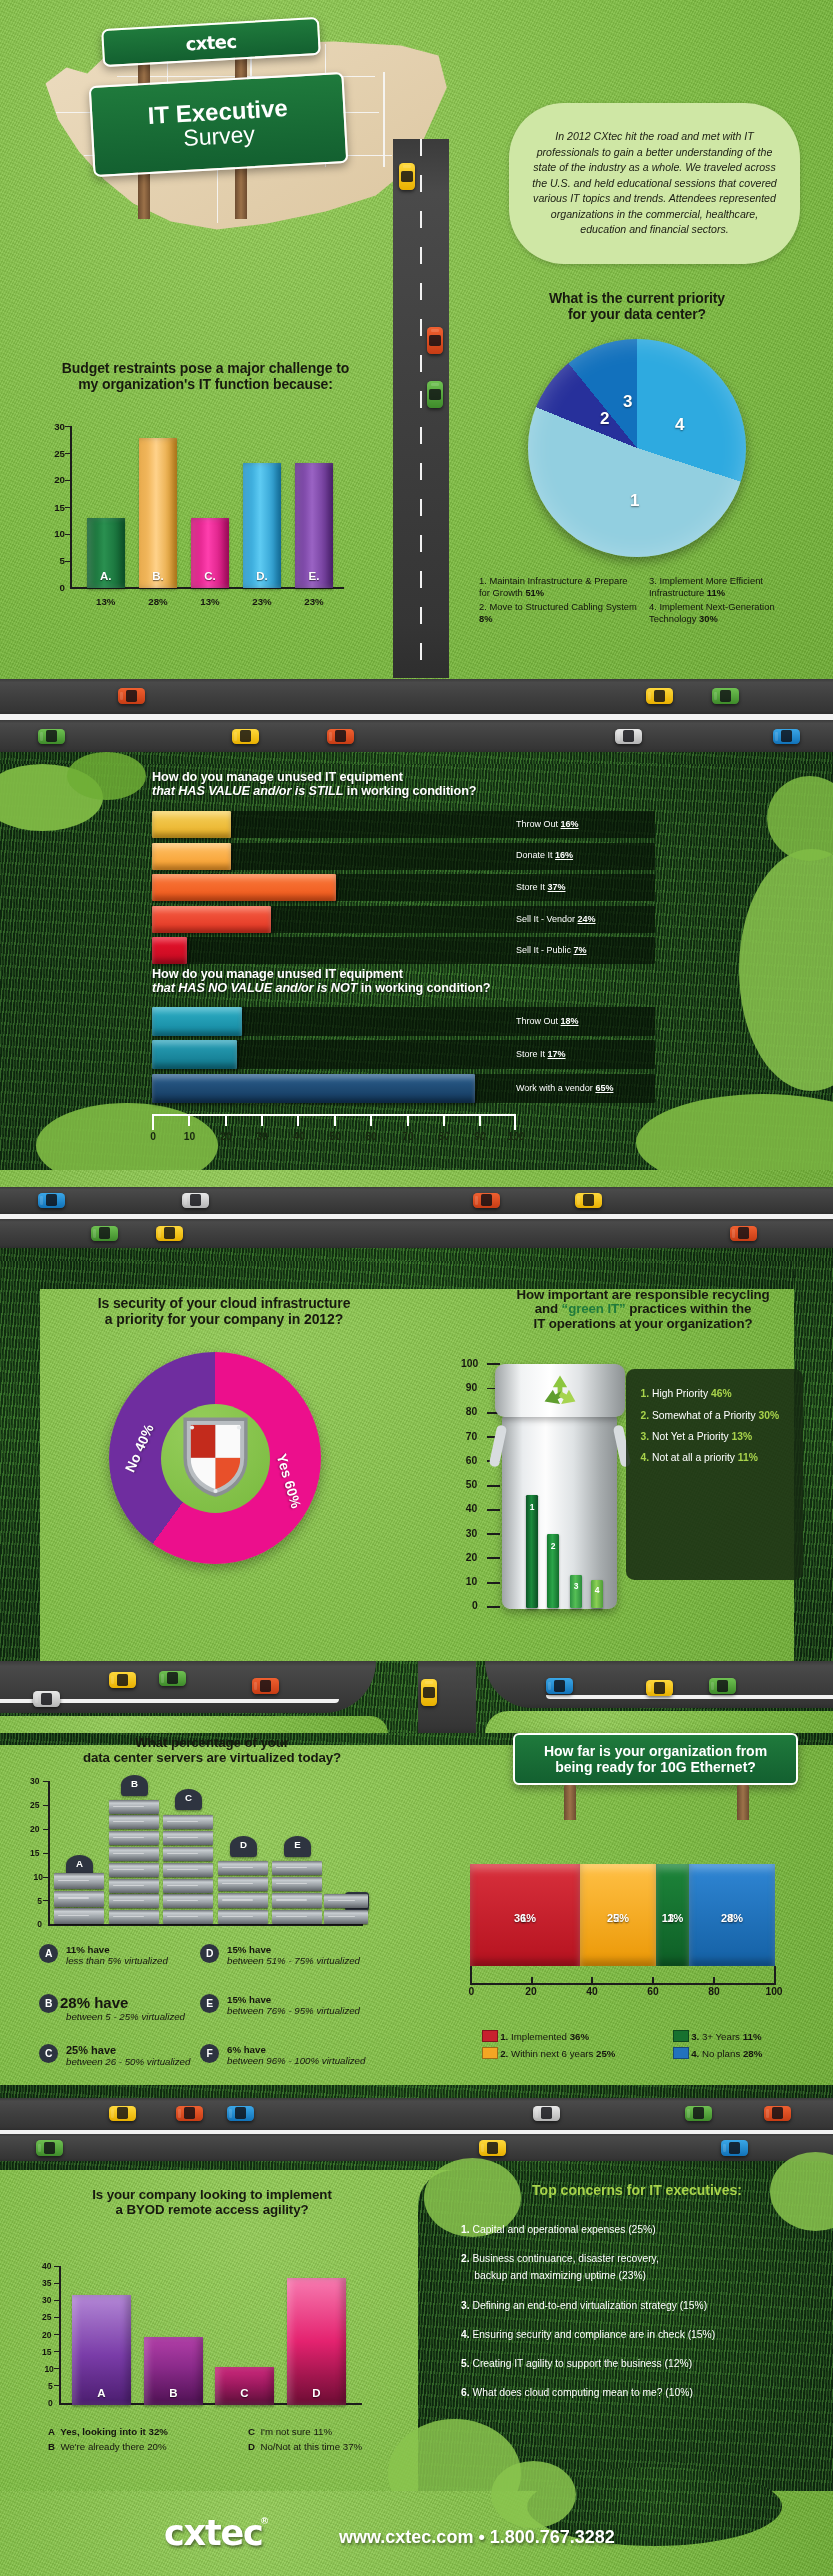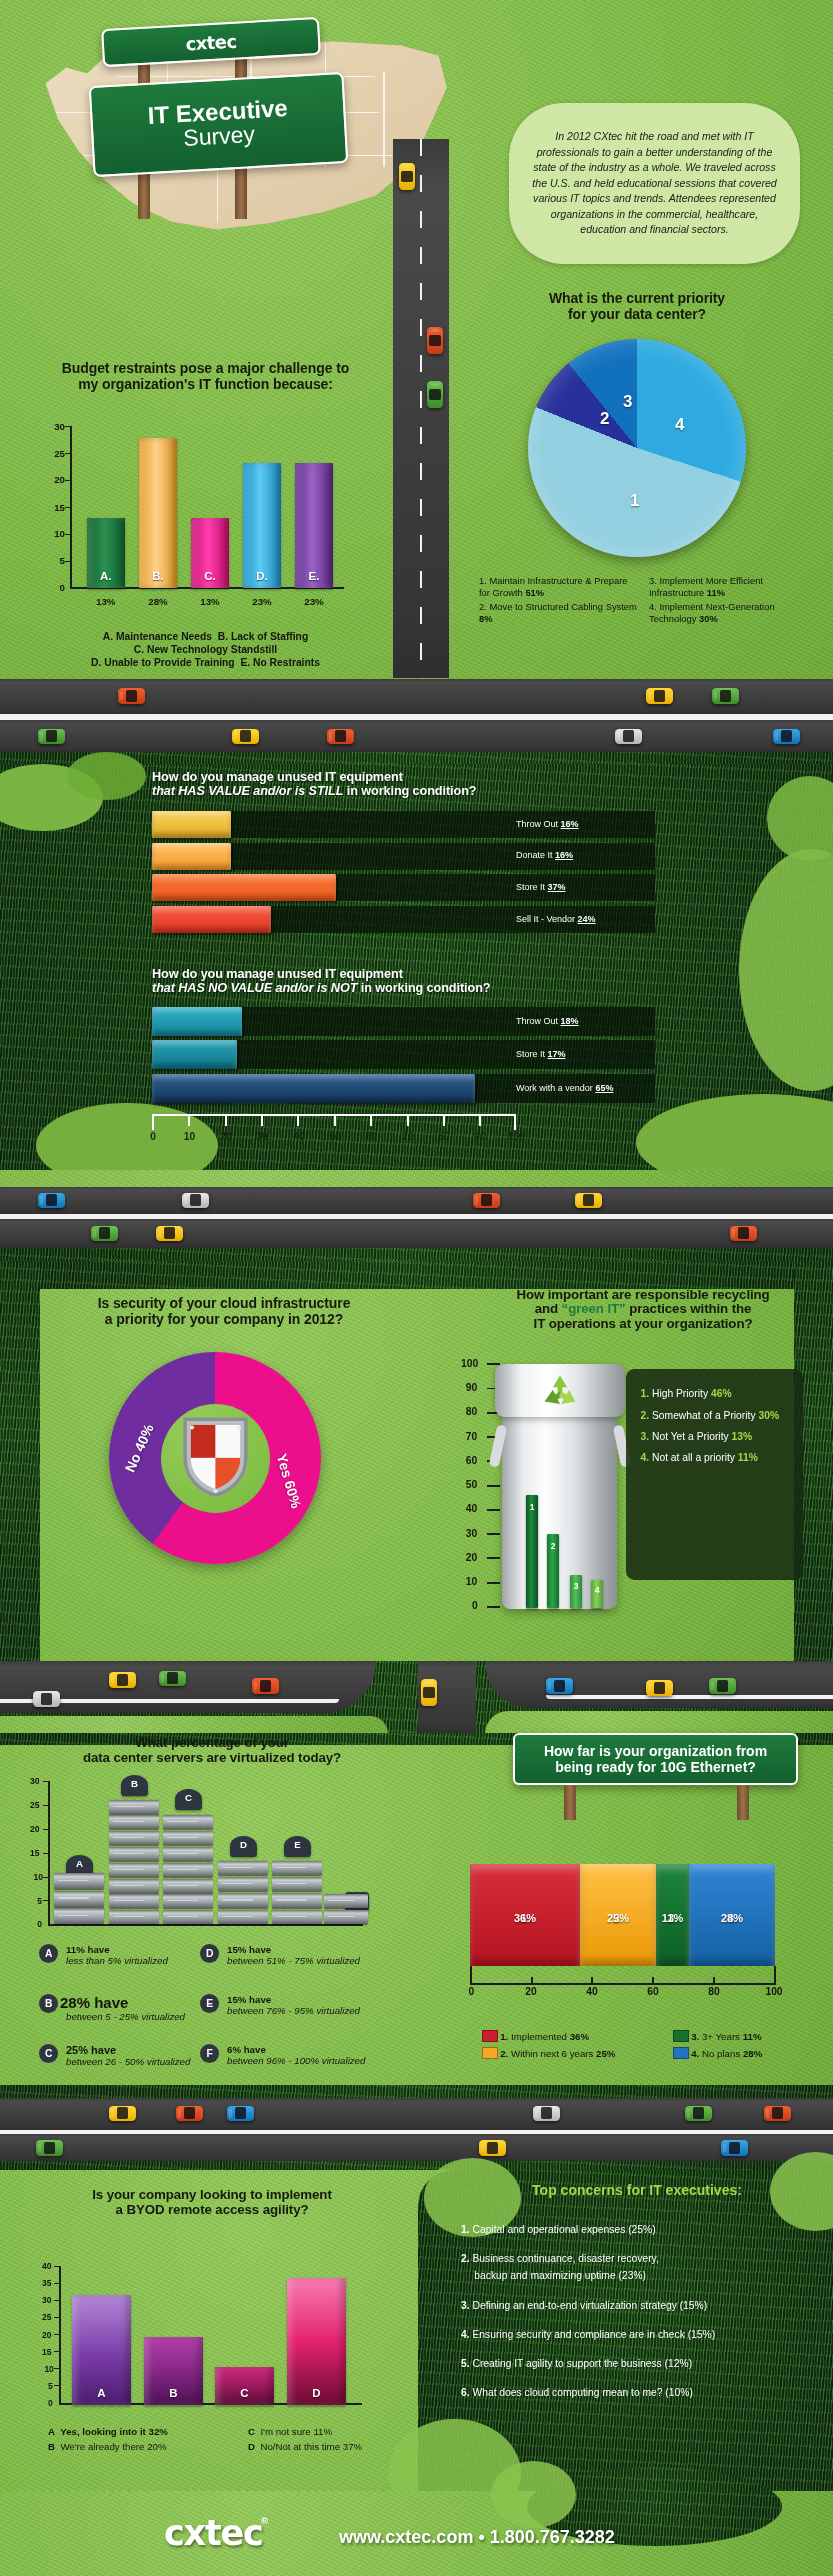--- a/index.html
+++ b/index.html
@@ -234,25 +234,20 @@
             <span>E.</span>
           </div>
 
         <div style="position:absolute;left:15.8px;top:170px;width:38px;text-align:center;font-size:9.7px;font-weight:bold;color:#15150f;">13%</div>
         <div style="position:absolute;left:68px;top:170px;width:38px;text-align:center;font-size:9.7px;font-weight:bold;color:#15150f;">28%</div>
         <div style="position:absolute;left:120px;top:170px;width:38px;text-align:center;font-size:9.7px;font-weight:bold;color:#15150f;">13%</div>
         <div style="position:absolute;left:172px;top:170px;width:38px;text-align:center;font-size:9.7px;font-weight:bold;color:#15150f;">23%</div>
         <div style="position:absolute;left:224px;top:170px;width:38px;text-align:center;font-size:9.7px;font-weight:bold;color:#15150f;">23%</div>
       </div>
 
-      <div style="position:absolute;left:0;top:270px;width:339px;text-align:center;font-size:10.3px;color:#15150f;line-height:1.26;">
-        <div><b>A. Maintenance Needs</b>&nbsp; <b>B. Lack of Staffing</b></div>
-        <div><b>C. New Technology Standstill</b></div>
-        <div><b>D. Unable to Provide Training</b>&nbsp; <b>E. No Restraints</b></div>
-      </div>
     </div>
 
     <div style="position:absolute;left:461px;top:291px;width:352px;height:376px;">
       <div class="qtitle" style="font-size:14px;">
         <div>What is the current priority</div>
         <div>for your data center?</div>
       </div>
 
       <div class="pie" style="left:67px;top:48px;width:218px;height:218px;
                   background:conic-gradient(
@@ -341,20 +336,24 @@
           <div class="hbar" style="width:79px;height:27px;background:linear-gradient(180deg,#ffc268,#f59a28);"></div>
           <div class="hlabel" style="left:364px;top:7.9px;">Donate It <b>16%</b></div>
         </div>
         <div class="hrow" style="top:63px;width:503px;height:27px;">
           <div class="hbar" style="width:184px;height:27px;background:linear-gradient(180deg,#fa7b3d,#ed5418);"></div>
           <div class="hlabel" style="left:364px;top:7.9px;">Store It <b>37%</b></div>
         </div>
         <div class="hrow" style="top:95px;width:503px;height:27px;">
           <div class="hbar" style="width:119px;height:27px;background:linear-gradient(180deg,#f75f44,#e03220);"></div>
           <div class="hlabel" style="left:364px;top:7.9px;">Sell It - Vendor <b>24%</b></div>
+        </div>
+        <div class="hrow" style="top:126px;width:503px;height:27px;">
+          <div class="hbar" style="width:35px;height:27px;background:linear-gradient(180deg,#e8132b,#c30a21);"></div>
+          <div class="hlabel" style="left:364px;top:7.9px;">Sell It - Public <b>7%</b></div>
         </div>
       </div>
     </div>
 
     <div style="position:absolute;left:152px;top:203px;width:576px;height:176px;">
       <div class="qtitle light" style="font-size:12.7px;text-align:left;">
         <div>How do you manage unused IT equipment</div>
         <div><i style="font-weight:bold;">that HAS NO VALUE and/or is NOT</i><span> in working condition?</span></div>
       </div>
 

